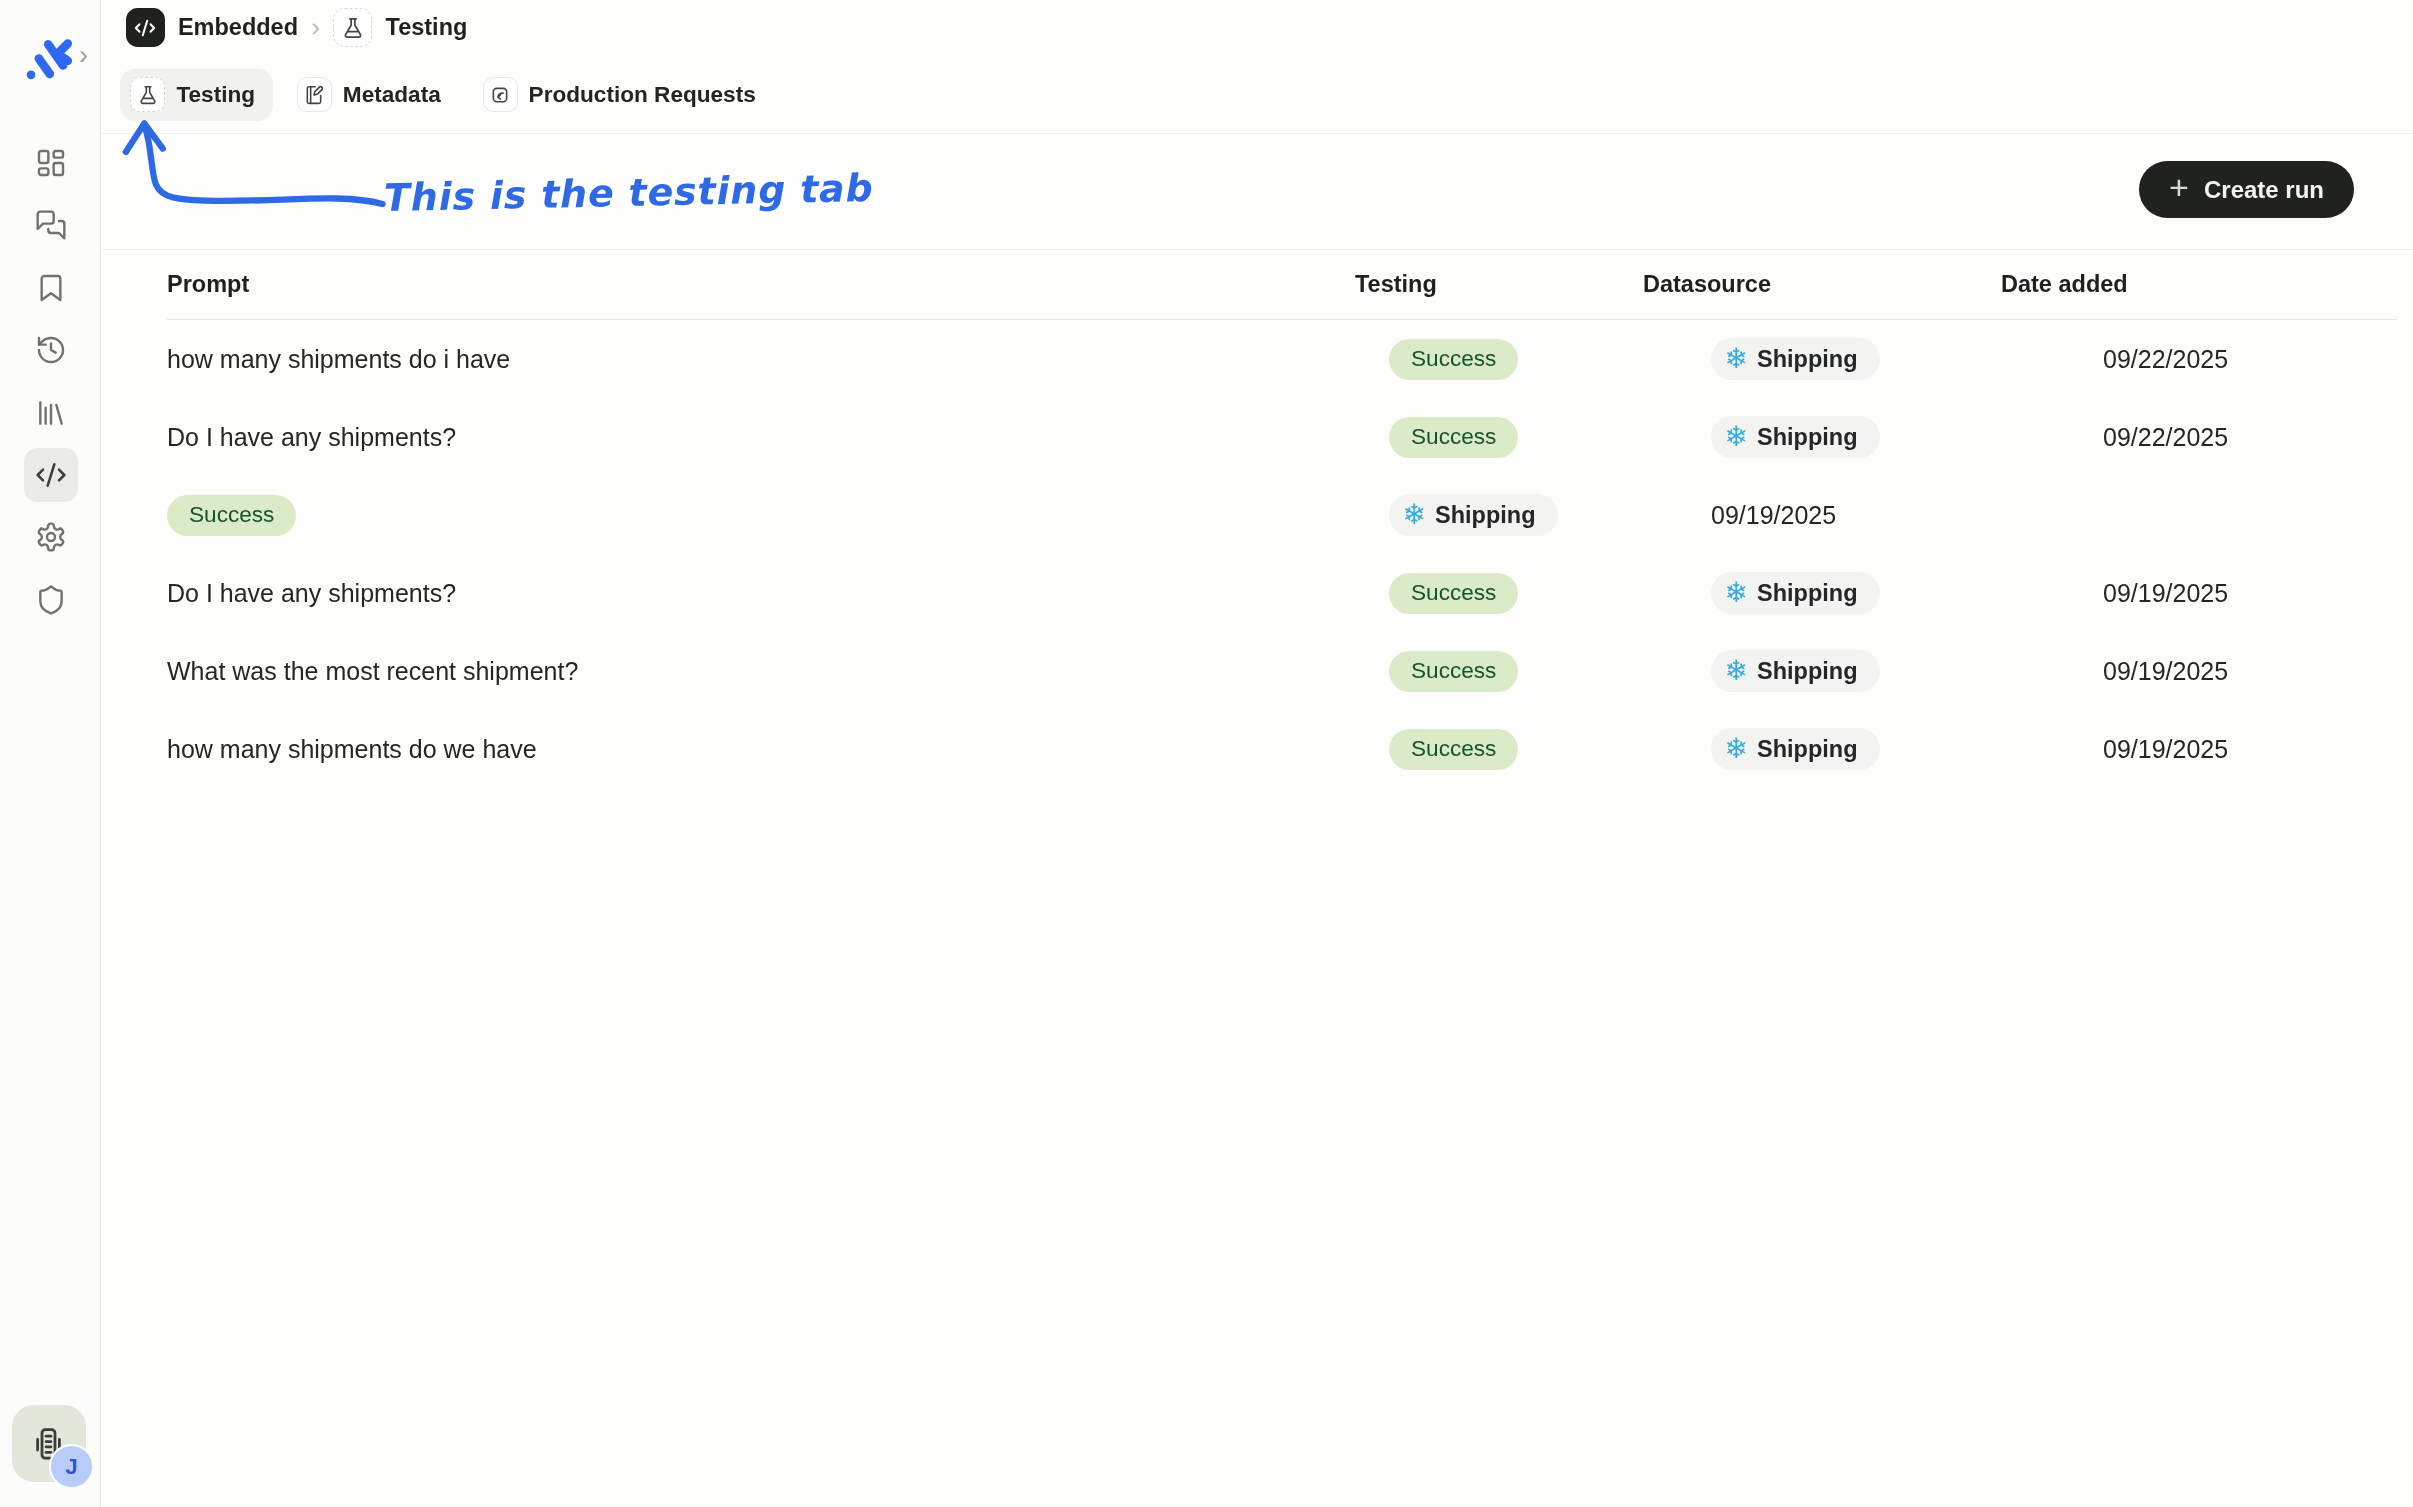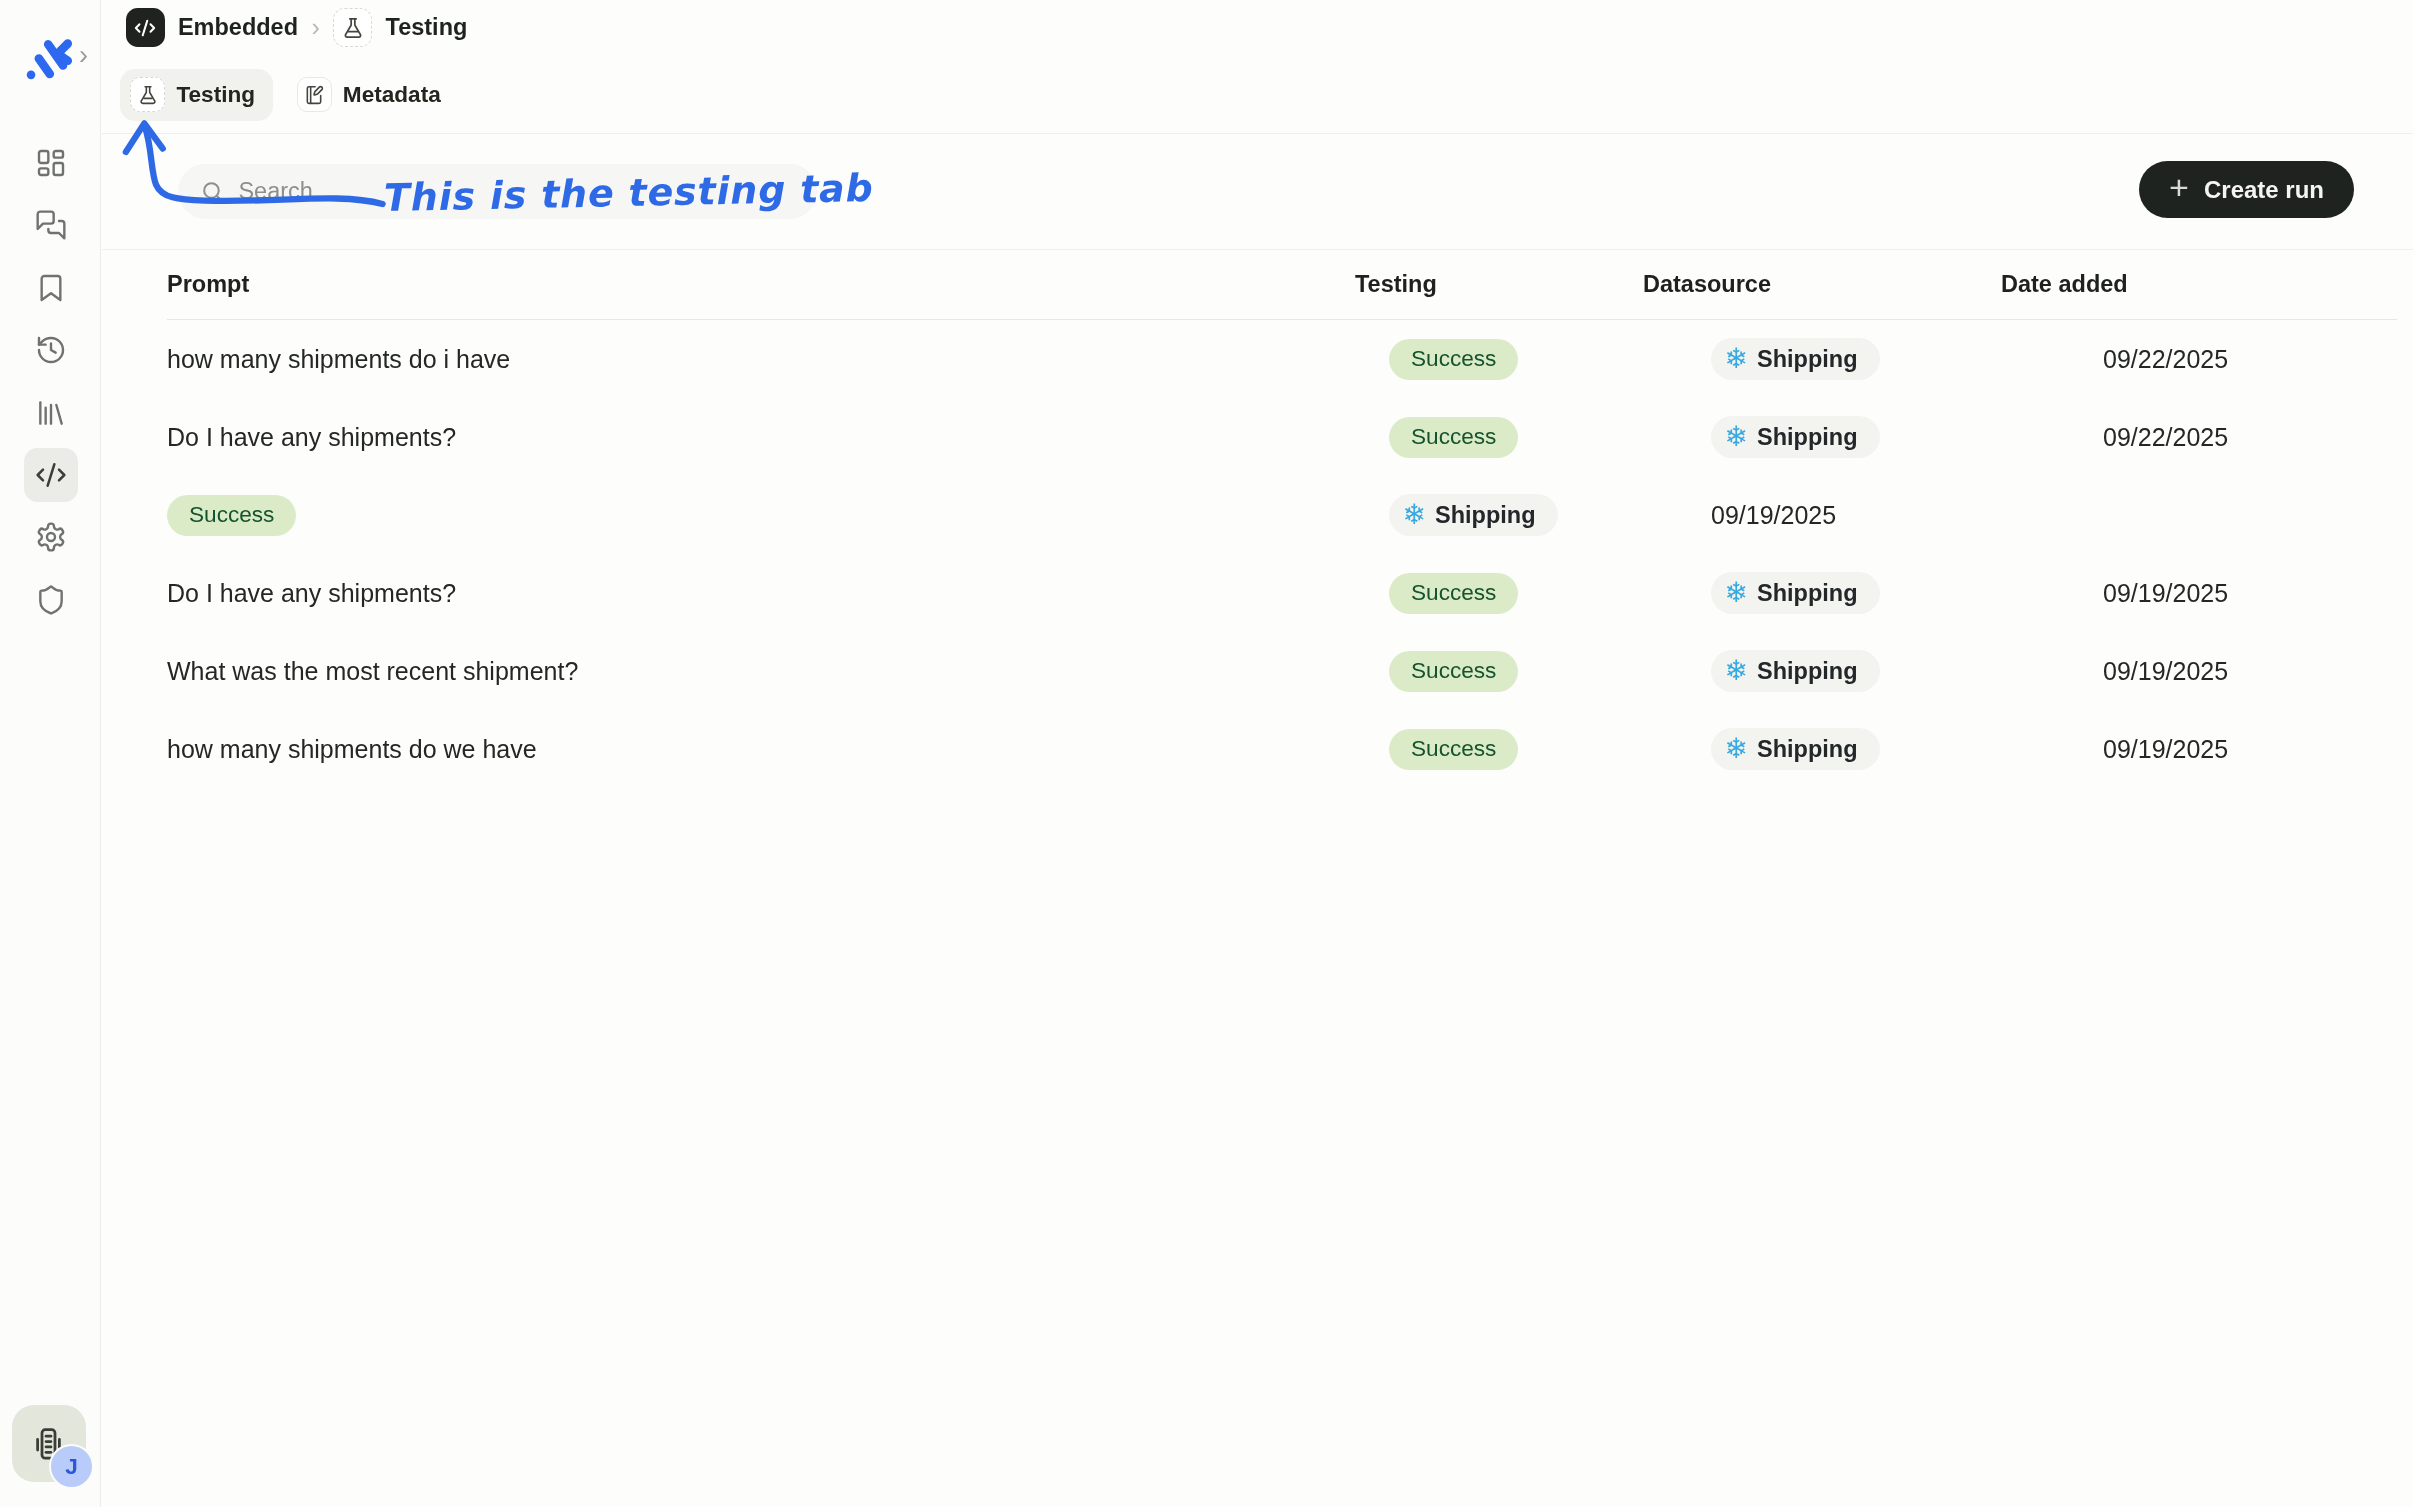--- a/index.html
+++ b/index.html
@@ -212,33 +212,34 @@
       <div class="tab">
         <span class="chip solid">
           <svg viewBox="0 0 24 24" width="20" height="20" fill="none" stroke="currentColor" stroke-width="1.9" stroke-linecap="round" stroke-linejoin="round">
             <path d="M13.4 2H6a2 2 0 0 0-2 2v16a2 2 0 0 0 2 2h12a2 2 0 0 0 2-2v-7.4"></path>
             <path d="M8 2v20"></path>
             <path d="M21.4 5.6a1 1 0 1 0-3-3l-5 5a2 2 0 0 0-.5.85l-.84 2.87a.5.5 0 0 0 .62.62l2.87-.84a2 2 0 0 0 .85-.5z"></path>
           </svg>
         </span>
         <span>Metadata</span>
       </div>
+      <div class="tab">
+        <span class="chip solid">
+          <svg viewBox="0 0 24 24" width="20" height="20" fill="none" stroke="currentColor" stroke-width="1.9" stroke-linecap="round" stroke-linejoin="round">
+            <rect x="4" y="4" width="16" height="16" rx="4"></rect>
+            <path d="M16 9.5c-4.2 0-6.3 1.6-6.3 5"></path>
+            <path d="M12.6 11.6 9.7 14.5l2.9 2.4"></path>
+          </svg>
+        </span>
+        <span>Production Requests</span>
+      </div>
     </div>
   </div>
 
   <div class="toolbar">
-    <div class="search">
-      <span>
-        <svg viewBox="0 0 24 24" width="25" height="25" fill="none" stroke="currentColor" stroke-width="1.9" stroke-linecap="round" stroke-linejoin="round">
-          <circle cx="11" cy="11" r="7"></circle>
-            <path d="m20 20-3.5-3.5"></path>
-        </svg>
-      </span>
-      <input type="text" placeholder="Search" style="">
-    </div>
     <button class="create-run">
       <span class="plus">+</span>
       <span>Create run</span>
     </button>
   </div>
 
   <div class="table">
     <div class="thead">
       <div>Prompt</div>
       <div>Testing</div>

